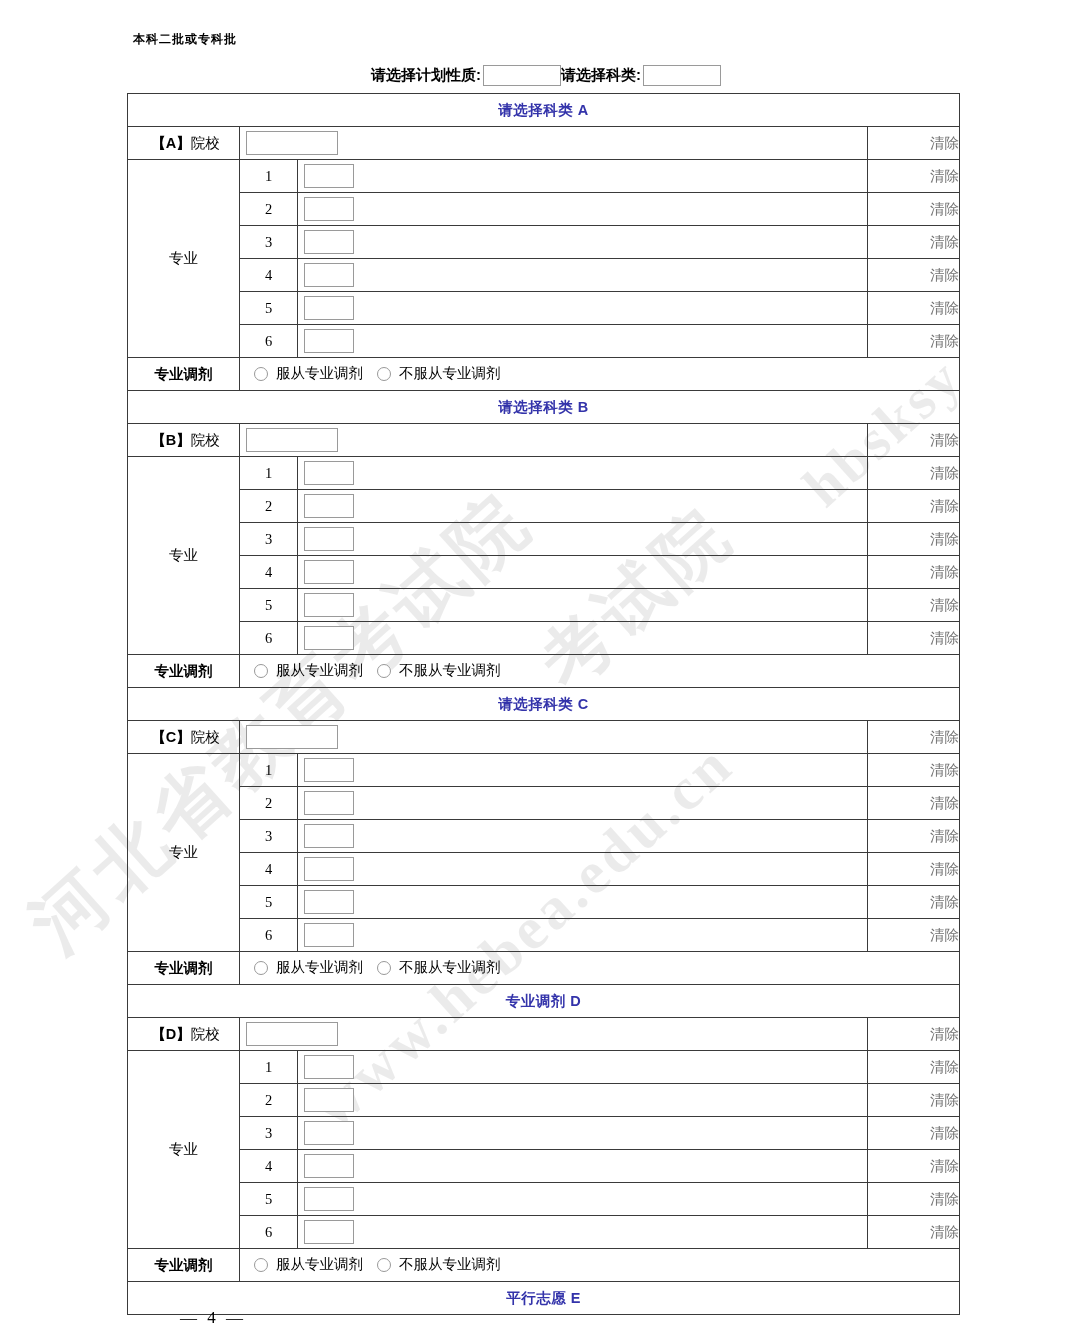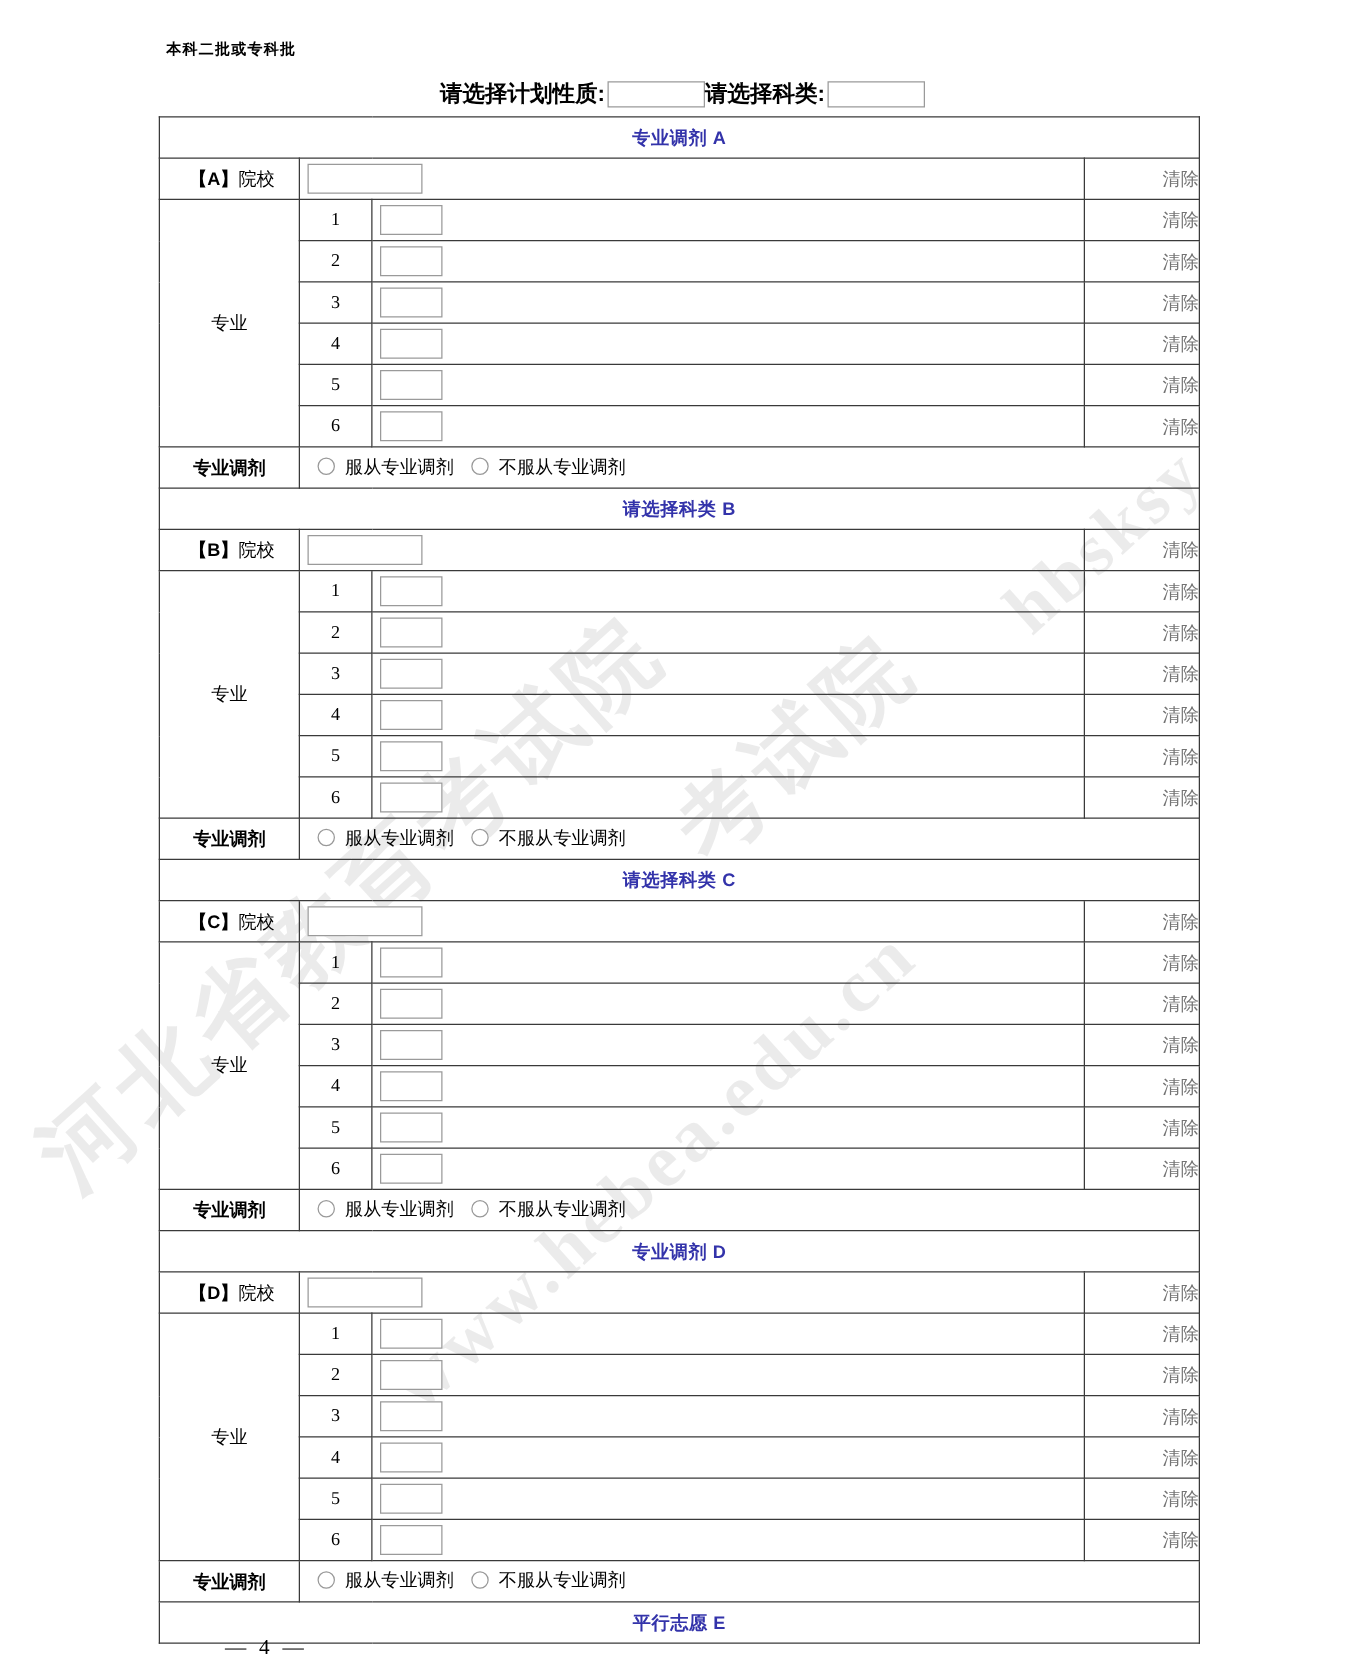--- a/index.html
+++ b/index.html
@@ -78,21 +78,21 @@
 
   #selector-bar {
     position: absolute;
     left: 133px;
     top: 62px;
     width: 826px;
     height: 26px;
     display: flex;
     align-items: center;
     justify-content: center;
-    font-size: 18px;
+    font-size: 15px;
     font-weight: bold;
   }
   .sel-group {
     display: flex;
     align-items: center;
   }
   .sel-label { white-space: nowrap; }
   .sel-box {
     width: 78px;
     height: 21px;
@@ -239,21 +239,21 @@
 
   <table id="form-table">
     <colgroup>
       <col class="c-label">
         <col class="c-index">
         <col class="c-field">
         <col class="c-clear">
     </colgroup>
     <tbody id="table-body">
         <tr class="group-row">
-          <td colspan="4">专业调剂 A</td>
+          <td colspan="4">请选择科类 A</td>
         </tr>
         <tr class="school-row">
           <td class="school-label"><b>【A】</b><span>院校</span></td>
           <td class="input-cell" colspan="2"><span class="inp inp-school"></span></td>
           <td class="clear-cell">清除</td>
         </tr>
         <tr>
           <td class="major-label" rowspan="6">专业</td>
           <td class="idx-cell">1</td>
           <td class="input-cell"><span class="inp inp-major"></span></td>

